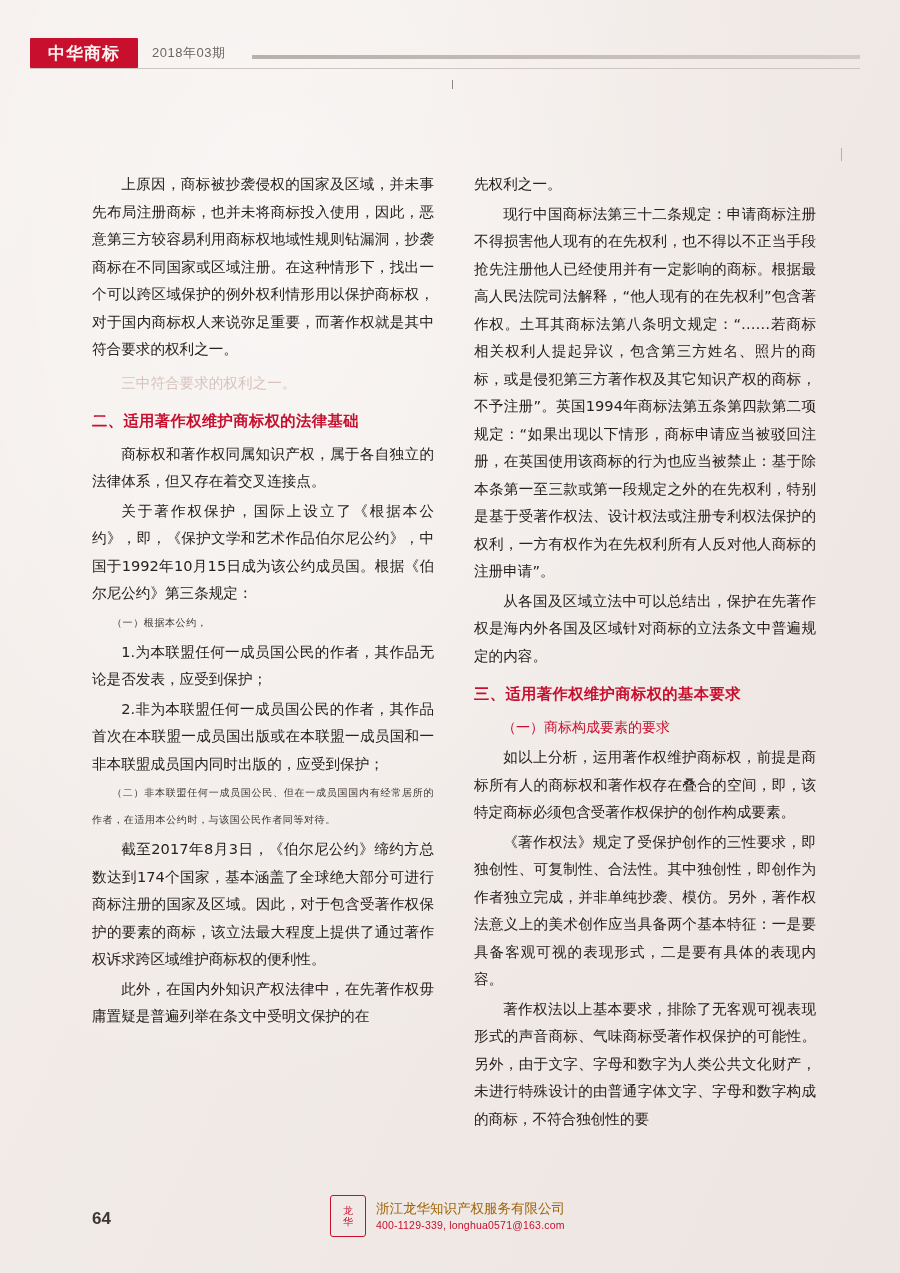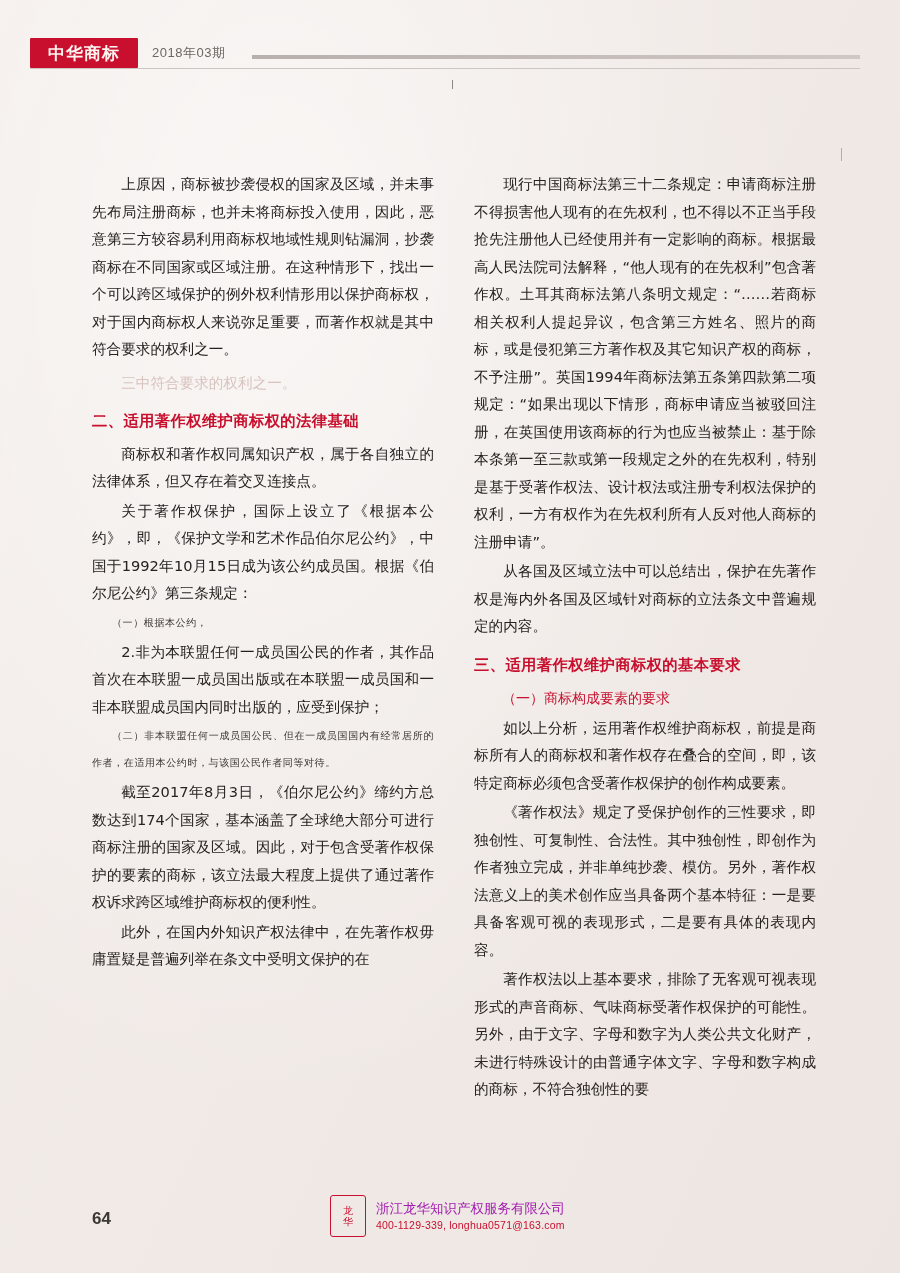--- a/index.html
+++ b/index.html
@@ -183,21 +183,21 @@
     font-family: "DejaVu Serif", serif;
     letter-spacing: 0;
   }
   .footer-text {
     display: flex;
     flex-direction: column;
     justify-content: center;
   }
   .footer-company {
     font-size: 13.5px;
-    color: #a21caf;
+    color: #a16207;
     line-height: 19px;
   }
   .footer-contact {
     font-size: 10.5px;
     color: #c8102e;
     line-height: 15px;
     letter-spacing: 0.2px;
   }
   .tick-top {
     position: absolute;
@@ -235,27 +235,29 @@
 
   <div class="columns">
 
     <div class="col">
       <p class="indent">上原因，商标被抄袭侵权的国家及区域，并未事先布局注册商标，也并未将商标投入使用，因此，恶意第三方较容易利用商标权地域性规则钻漏洞，抄袭商标在不同国家或区域注册。在这种情形下，找出一个可以跨区域保护的例外权利情形用以保护商标权，对于国内商标权人来说弥足重要，而著作权就是其中符合要求的权利之一。</p>
       <p class="ghost">三中符合要求的权利之一。</p>
       <p class="heading">二、适用著作权维护商标权的法律基础</p>
       <p class="indent">商标权和著作权同属知识产权，属于各自独立的法律体系，但又存在着交叉连接点。</p>
       <p class="indent">关于著作权保护，国际上设立了《根据本公约》，即，《保护文学和艺术作品伯尔尼公约》，中国于1992年10月15日成为该公约成员国。根据《伯尔尼公约》第三条规定：</p>
       <p class="clause">（一）根据本公约，</p>
+      <p class="indent">1.为本联盟任何一成员国公民的作者，其作品无论是否发表，应受到保护；</p>
       <p class="indent">2.非为本联盟任何一成员国公民的作者，其作品首次在本联盟一成员国出版或在本联盟一成员国和一非本联盟成员国内同时出版的，应受到保护；</p>
       <p class="clause">（二）非本联盟任何一成员国公民、但在一成员国国内有经常居所的作者，在适用本公约时，与该国公民作者同等对待。</p>
       <p class="indent">截至2017年8月3日，《伯尔尼公约》缔约方总数达到174个国家，基本涵盖了全球绝大部分可进行商标注册的国家及区域。因此，对于包含受著作权保护的要素的商标，该立法最大程度上提供了通过著作权诉求跨区域维护商标权的便利性。</p>
       <p class="indent">此外，在国内外知识产权法律中，在先著作权毋庸置疑是普遍列举在条文中受明文保护的在</p>
     </div>
 
     <div class="col">
+      <p>先权利之一。</p>
       <p class="indent">现行中国商标法第三十二条规定：申请商标注册不得损害他人现有的在先权利，也不得以不正当手段抢先注册他人已经使用并有一定影响的商标。根据最高人民法院司法解释，“他人现有的在先权利”包含著作权。土耳其商标法第八条明文规定：“……若商标相关权利人提起异议，包含第三方姓名、照片的商标，或是侵犯第三方著作权及其它知识产权的商标，不予注册”。英国1994年商标法第五条第四款第二项规定：“如果出现以下情形，商标申请应当被驳回注册，在英国使用该商标的行为也应当被禁止：基于除本条第一至三款或第一段规定之外的在先权利，特别是基于受著作权法、设计权法或注册专利权法保护的权利，一方有权作为在先权利所有人反对他人商标的注册申请”。</p>
       <p class="indent">从各国及区域立法中可以总结出，保护在先著作权是海内外各国及区域针对商标的立法条文中普遍规定的内容。</p>
       <p class="heading">三、适用著作权维护商标权的基本要求</p>
       <p class="subheading">（一）商标构成要素的要求</p>
       <p class="indent">如以上分析，运用著作权维护商标权，前提是商标所有人的商标权和著作权存在叠合的空间，即，该特定商标必须包含受著作权保护的创作构成要素。</p>
       <p class="indent">《著作权法》规定了受保护创作的三性要求，即独创性、可复制性、合法性。其中独创性，即创作为作者独立完成，并非单纯抄袭、模仿。另外，著作权法意义上的美术创作应当具备两个基本特征：一是要具备客观可视的表现形式，二是要有具体的表现内容。</p>
       <p class="indent">著作权法以上基本要求，排除了无客观可视表现形式的声音商标、气味商标受著作权保护的可能性。另外，由于文字、字母和数字为人类公共文化财产，未进行特殊设计的由普通字体文字、字母和数字构成的商标，不符合独创性的要</p>
     </div>
 
   </div>

